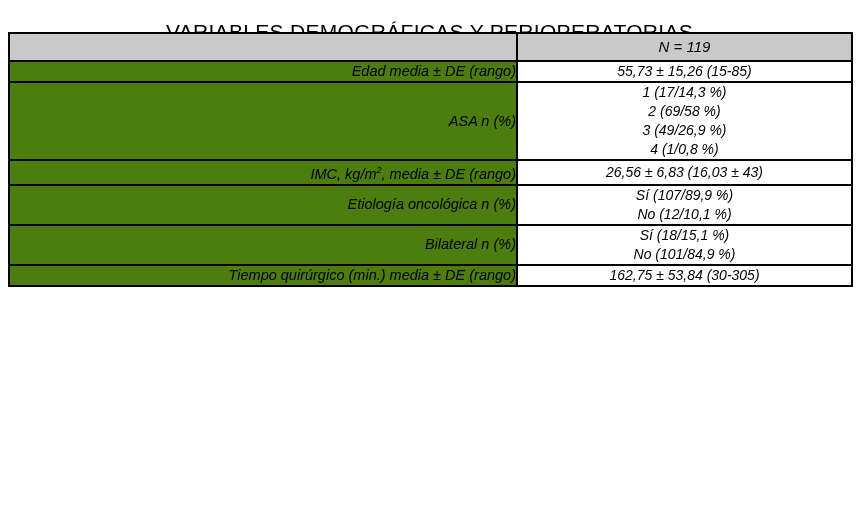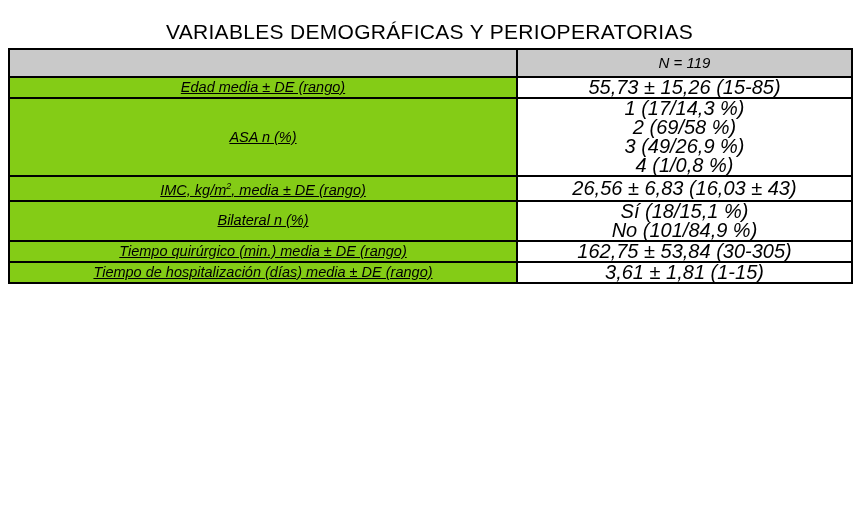--- a/index.html
+++ b/index.html
@@ -31,53 +31,52 @@
   }
   .title-line2 {
     font-size: 21px;
     letter-spacing: 0.3px;
     line-height: 19px;
     margin-top: 16px;
   }
   .table-wrap {
     position: absolute;
     left: 8px;
-    top: 48px;
+    top: 32px;
     width: 843px;
   }
   table.demo {
     border-collapse: collapse;
     width: 843px;
     table-layout: fixed;
   }
   table.demo td {
     border: 2px solid #000000;
     padding: 0;
     vertical-align: middle;
   }
   .col-label {
     width: 508px;
   }
   .col-value {
     width: 335px;
   }
   .cell-label {
-    background: #84cc16;
-    text-align: center;
+    background: #4d7c0f;
+    text-align: right;
     font-style: italic;
     font-size: 14.5px;
     line-height: 19px;
     padding: 6px 8px;
-    text-decoration: underline;
   }
   .cell-value {
     background: #ffffff;
     text-align: center;
     font-style: italic;
-    font-size: 20px;
+    font-size: 14px;
     line-height: 19px;
     padding: 6px 8px;
   }
   .cell-header-left {
     background: #c9c9c9;
     height: 26px;
   }
   .cell-header-right {
     background: #c9c9c9;
     text-align: center;
@@ -134,42 +133,43 @@
 
         <tr>
           <td class="cell-label">
             <span>IMC, kg/m<sup>2</sup>, media ± DE (rango)</span>
           </td>
           <td class="cell-value">
             <span class="vline">26,56 ± 6,83 (16,03 ± 43)</span>
           </td>
         </tr>
 
+        <tr>
+          <td class="cell-label">Etiología oncológica n (%)</td>
+          <td class="cell-value">
+            <span class="vline">Sí (107/89,9 %)</span>
+            <span class="vline">No (12/10,1 %)</span>
+          </td>
+        </tr>
 
 
         <tr>
           <td class="cell-label">Bilateral n (%)</td>
           <td class="cell-value">
             <span class="vline">Sí (18/15,1 %)</span>
             <span class="vline">No (101/84,9 %)</span>
           </td>
         </tr>
 
         <tr>
           <td class="cell-label">Tiempo quirúrgico (min.) media ± DE (rango)</td>
           <td class="cell-value">
             <span class="vline">162,75 ± 53,84 (30-305)</span>
           </td>
         </tr>
 
-        <tr>
-          <td class="cell-label">Tiempo de hospitalización (días) media ± DE (rango)</td>
-          <td class="cell-value">
-            <span class="vline">3,61 ± 1,81 (1-15)</span>
-          </td>
-        </tr>
 
 
       </tbody>
     </table>
   </div>
 
 </div>
 
 </body></html>

